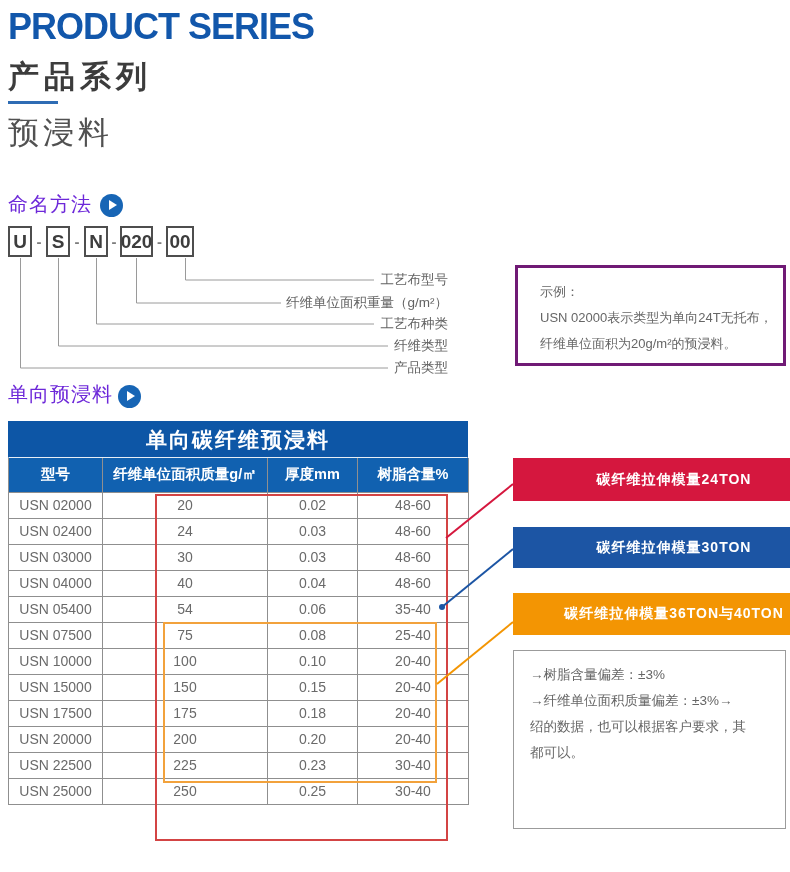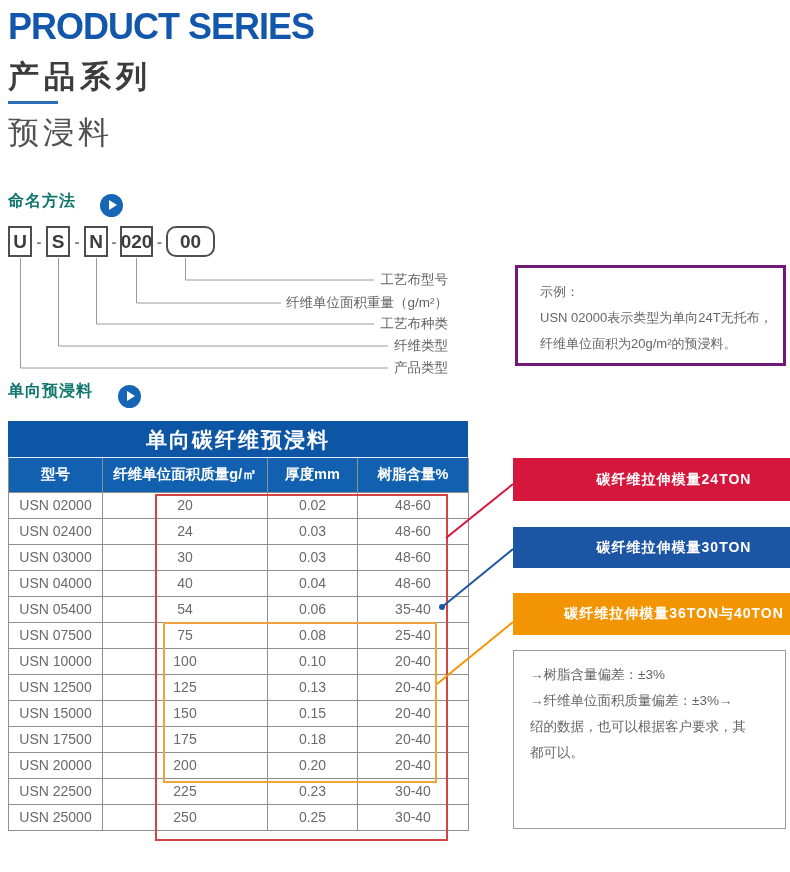--- a/index.html
+++ b/index.html
@@ -22,22 +22,22 @@
   .title-rule {
     position:absolute; left:8px; top:101px; width:50px; height:3px;
     background:#2e6cb4;
   }
   .subtitle-zh {
     position:absolute; left:8px; top:112px;
     font-size:31px; font-weight:400; letter-spacing:4px; color:#515151;
   }
   
   .section-heading {
-    position:absolute; font-size:16px; font-weight:700;
-    color:#0f766e; letter-spacing:1px;
+    position:absolute; font-size:20px; font-weight:400;
+    color:#6d28d9; letter-spacing:1px;
   }
   .play-icon {
     position:absolute; width:23px; height:23px; border-radius:50%;
     background:#1765b5;
   }
   .play-icon::after {
     content:""; position:absolute; left:9px; top:6px;
     border-left:8px solid #ffffff;
     border-top:5.5px solid transparent; border-bottom:5.5px solid transparent;
   }
@@ -123,21 +123,21 @@
   <span class="play-icon" style="left:100px; top:194px;"></span>
 
   <div class="code-box" style="left:8px;   width:24px;">U</div>
   <div class="code-dash" style="left:32px;  width:14px;">-</div>
   <div class="code-box" style="left:46px;  width:24px;">S</div>
   <div class="code-dash" style="left:70px;  width:14px;">-</div>
   <div class="code-box" style="left:84px;  width:24px;">N</div>
   <div class="code-dash" style="left:108px; width:12px;">-</div>
   <div class="code-box" style="left:120px; width:33px;">020</div>
   <div class="code-dash" style="left:153px; width:13px;">-</div>
-  <div class="code-box" style="left:166px; width:49px;border-radius:10px;">00</div>
+  <div class="code-box" style="left:166px; width:28px;">00</div>
 
   <svg class="diagram-svg">
     <polyline points="185.5,258 185.5,280 374,280" fill="none" stroke="#9a9a9a" stroke-width="1"></polyline>
     <polyline points="136.5,258 136.5,303 281,303" fill="none" stroke="#9a9a9a" stroke-width="1"></polyline>
     <polyline points="96.5,258  96.5,324  374,324" fill="none" stroke="#9a9a9a" stroke-width="1"></polyline>
     <polyline points="58.5,258  58.5,346  388,346" fill="none" stroke="#9a9a9a" stroke-width="1"></polyline>
     <polyline points="20.5,258  20.5,368  388,368" fill="none" stroke="#9a9a9a" stroke-width="1"></polyline>
   </svg>
 
   <div class="naming-label" style="top:272px;">工艺布型号</div>
@@ -209,26 +209,20 @@
             <td>0.08</td>
             <td>25-40</td>
           </tr>
           <tr>
             <td>USN 10000</td>
             <td>100</td>
             <td>0.10</td>
             <td>20-40</td>
           </tr>
           <tr>
-            <td>USN 12500</td>
-            <td>125</td>
-            <td>0.13</td>
-            <td>20-40</td>
-          </tr>
-          <tr>
             <td>USN 15000</td>
             <td>150</td>
             <td>0.15</td>
             <td>20-40</td>
           </tr>
           <tr>
             <td>USN 17500</td>
             <td>175</td>
             <td>0.18</td>
             <td>20-40</td>

